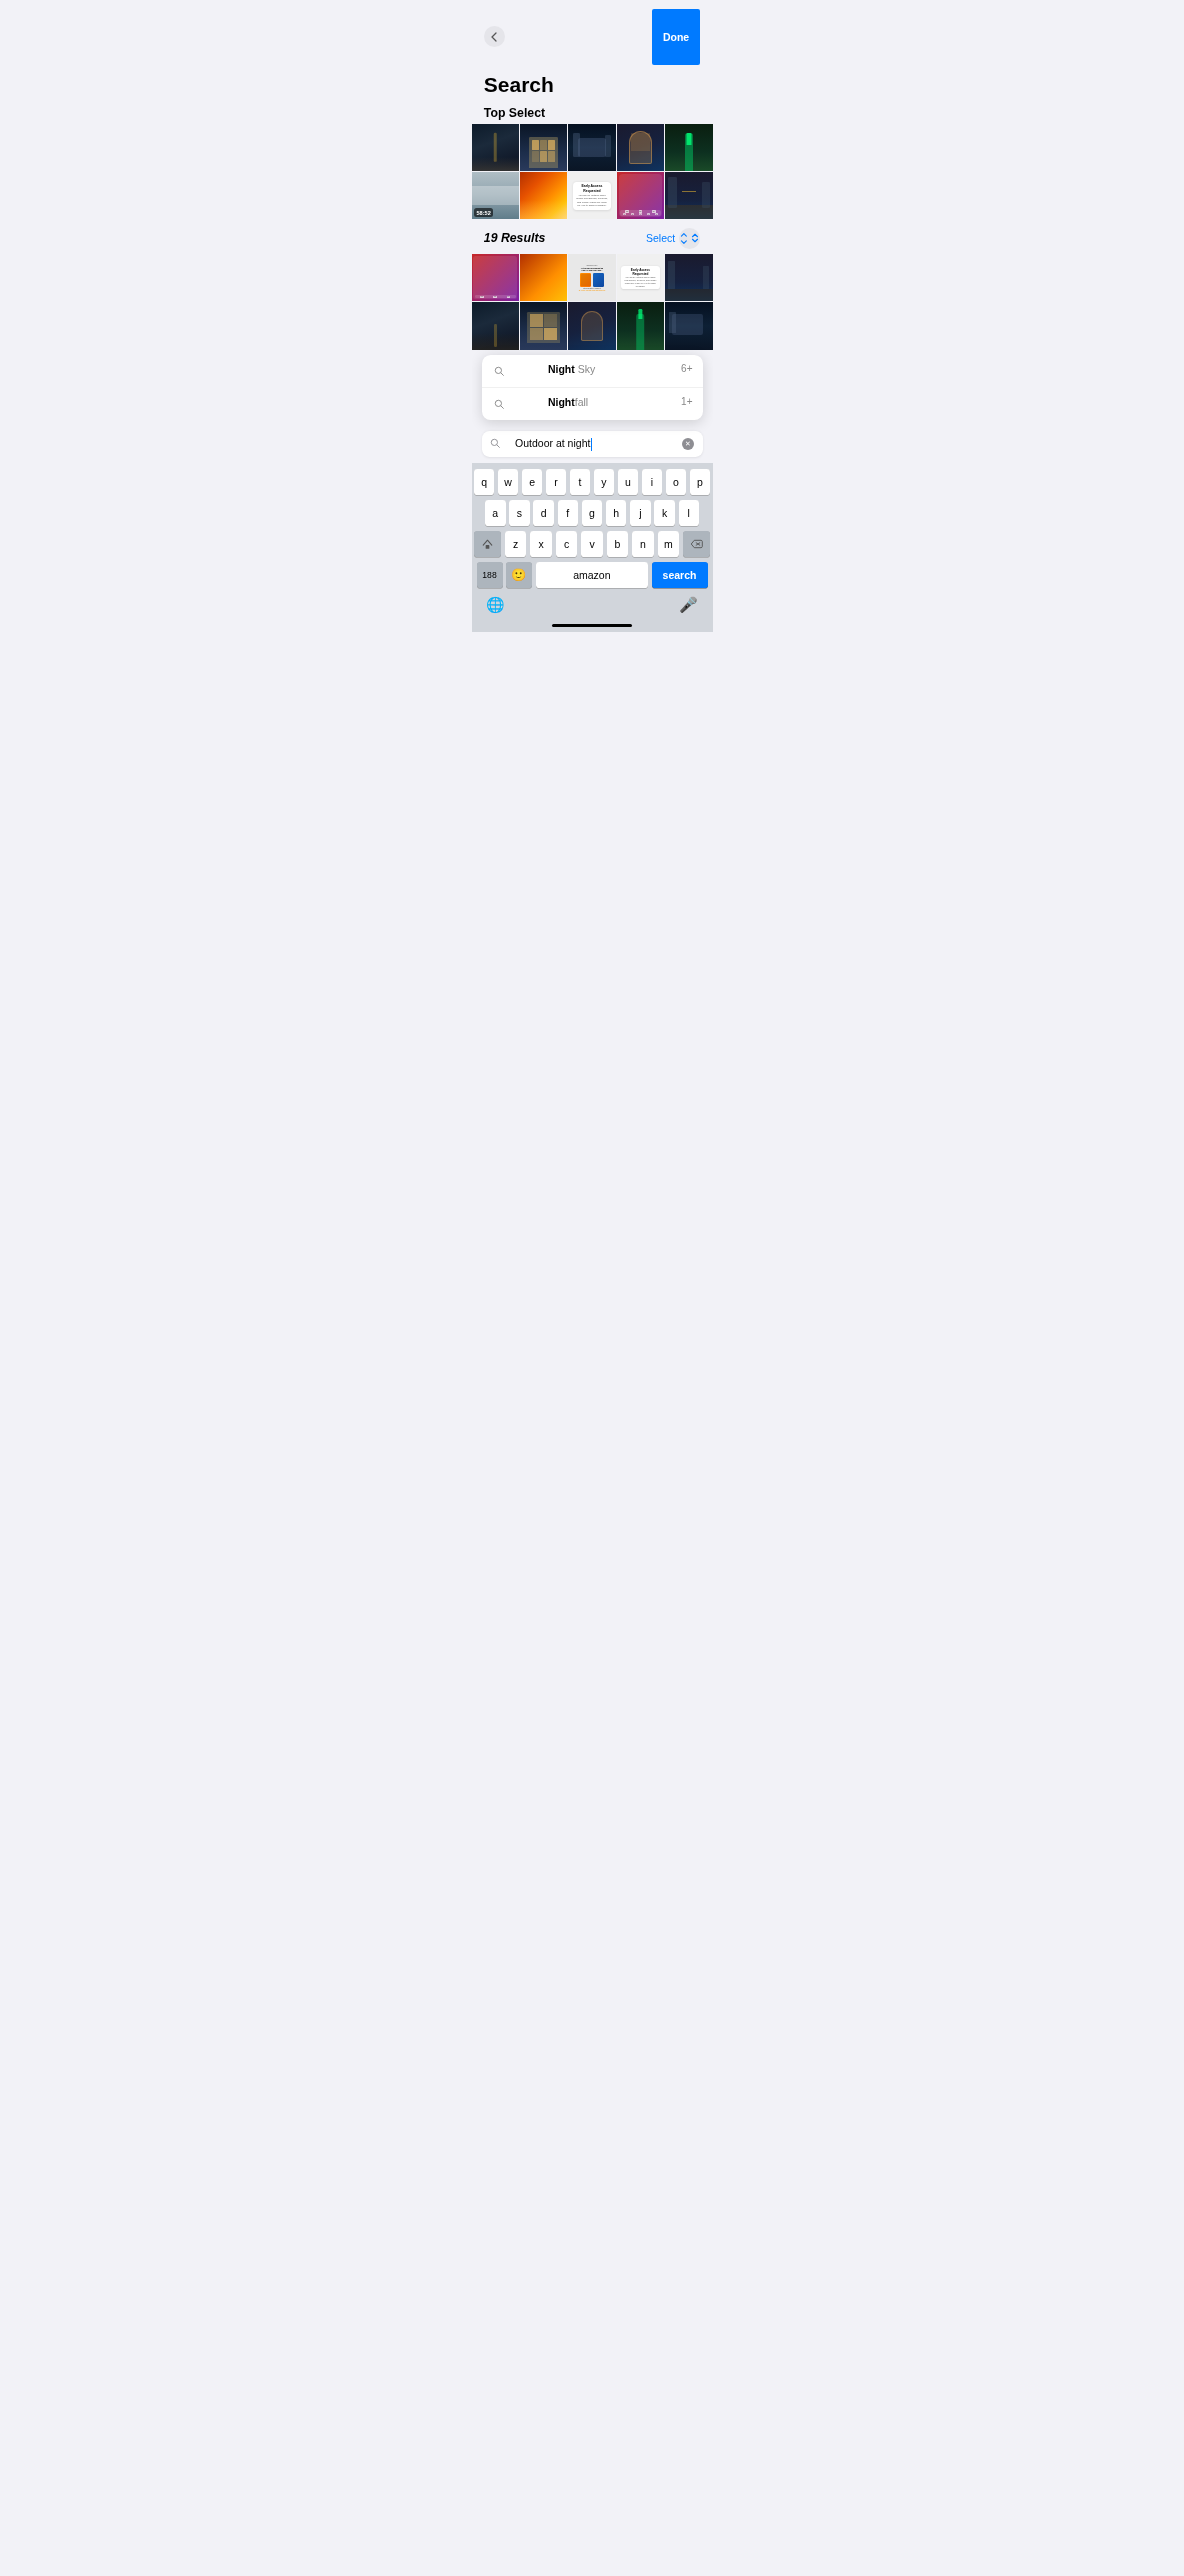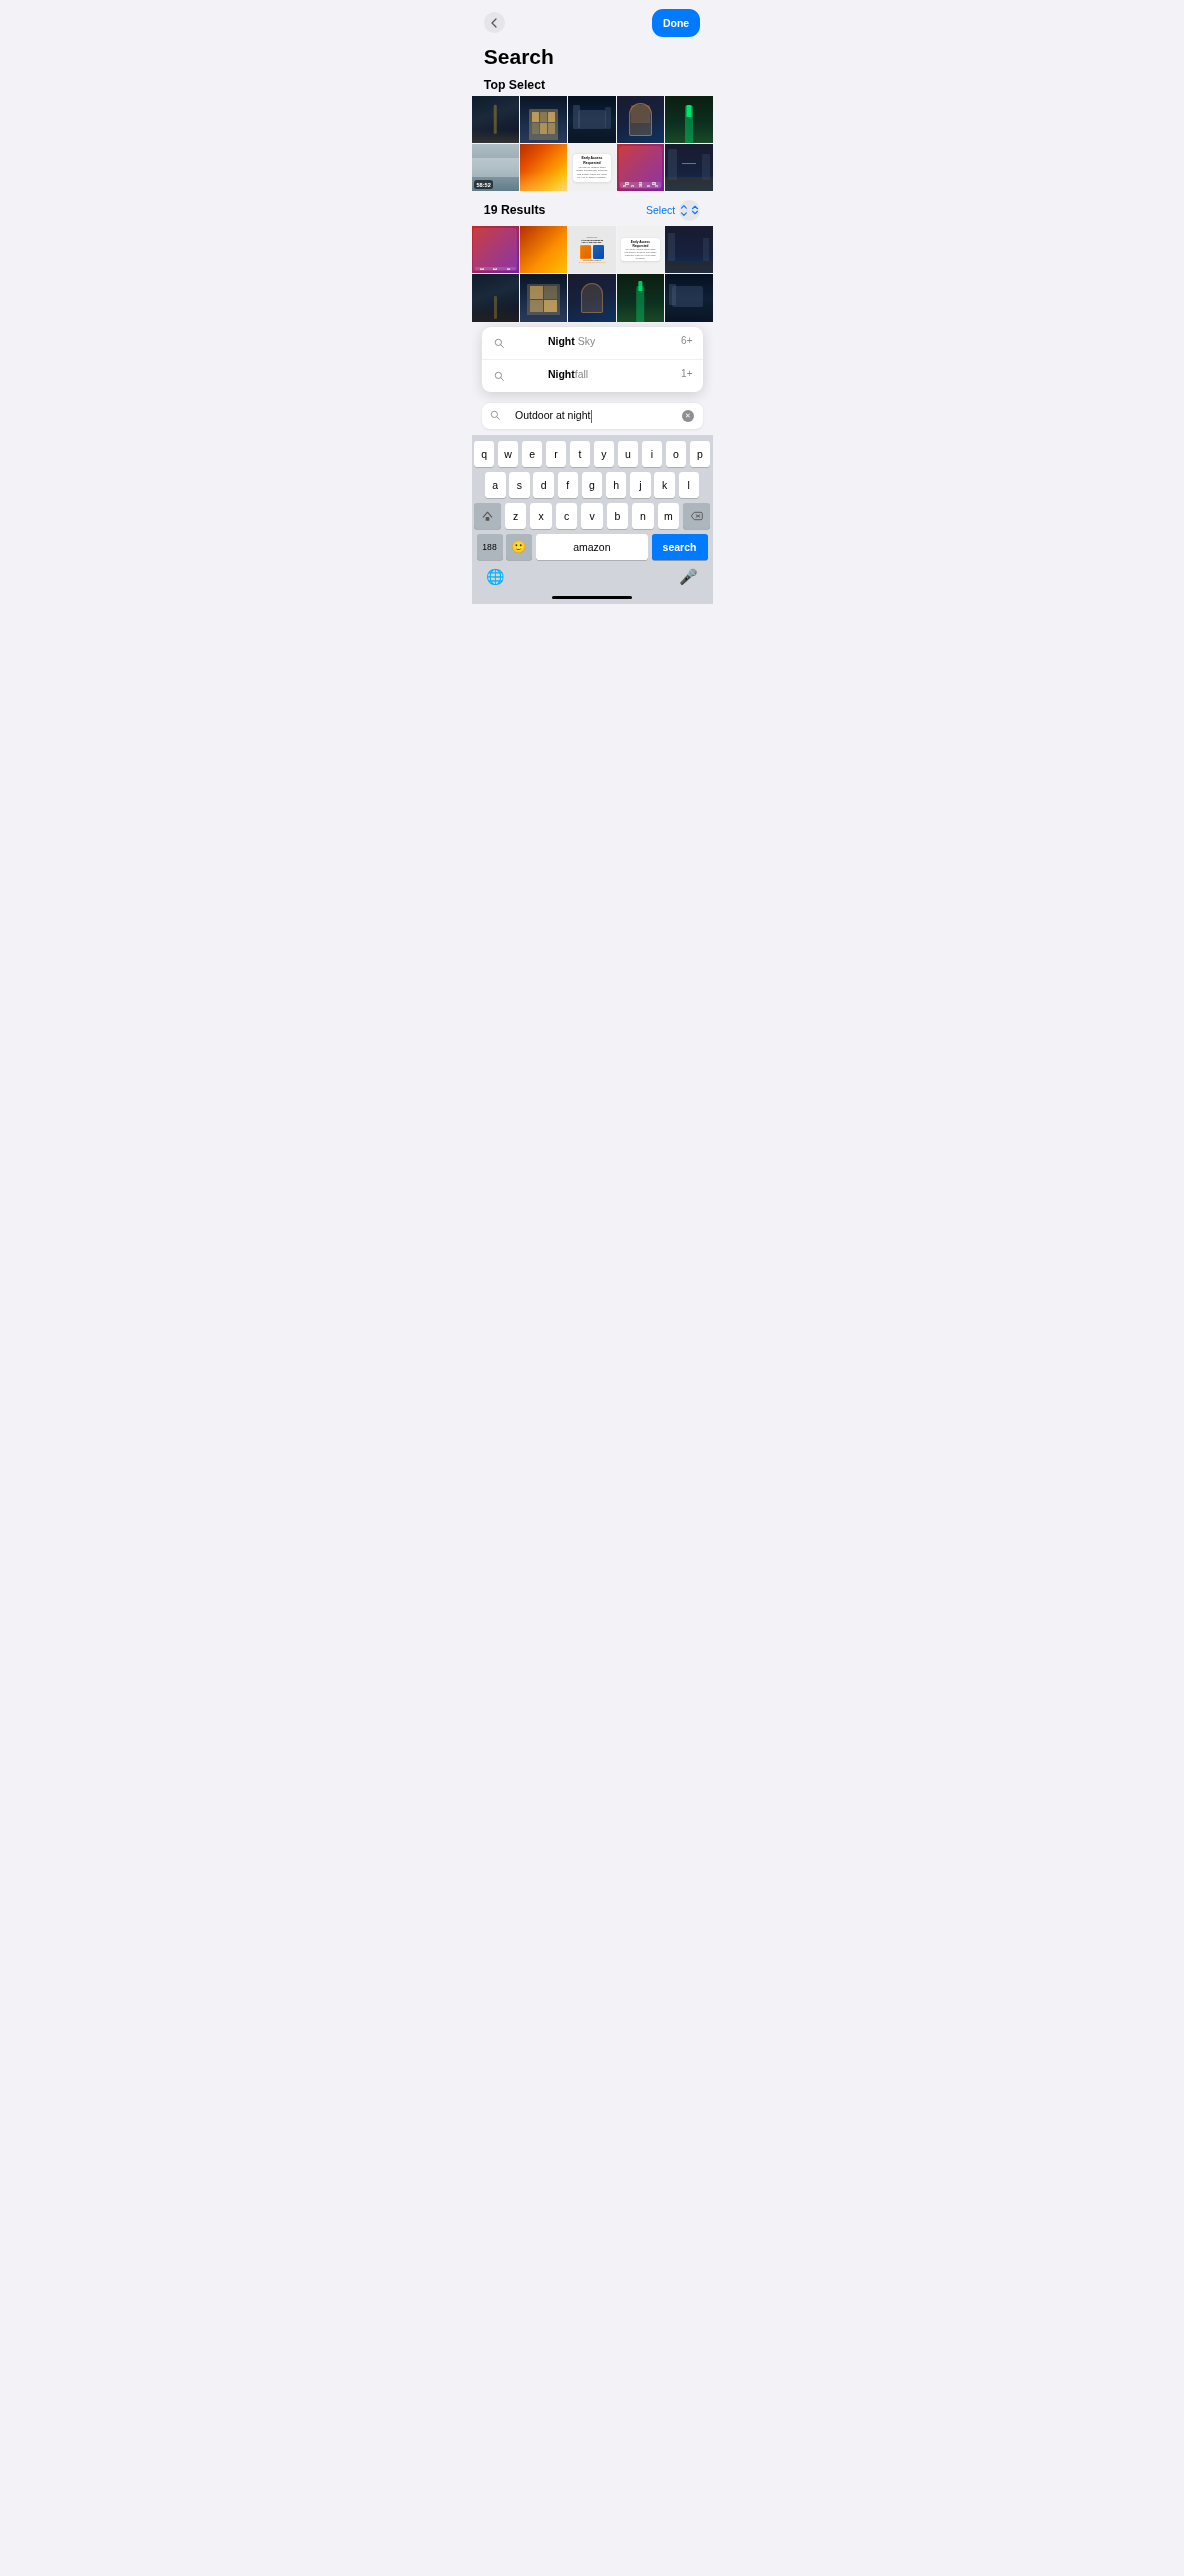--- a/index.html
+++ b/index.html
@@ -36,22 +36,22 @@
 
     .back-btn svg {
       width: 10px;
       height: 10px;
     }
 
     .done-btn {
       background: #007aff;
       color: white;
       border: none;
-      border-radius: 11px;
-      padding: 8px 11px;
+      border-radius: 2px;
+      padding: 22px 11px;
       font-size: 10.5px;
       font-weight: 600;
       cursor: pointer;
     }
 
     
     .search-title {
       padding: 5px 12.3px 2.5px;
       background: #f2f2f7;
     }
@@ -107,20 +107,21 @@
       display: flex;
       align-items: center;
       justify-content: space-between;
       padding: 7.4px 12.3px 5px;
     }
 
     .results-count {
       font-size: 12.3px;
       font-weight: 700;
       color: #000;
+      font-style: italic;
     }
 
     .results-actions {
       display: flex;
       align-items: center;
       gap: 4px;
     }
 
     .select-btn {
       color: #007aff;

